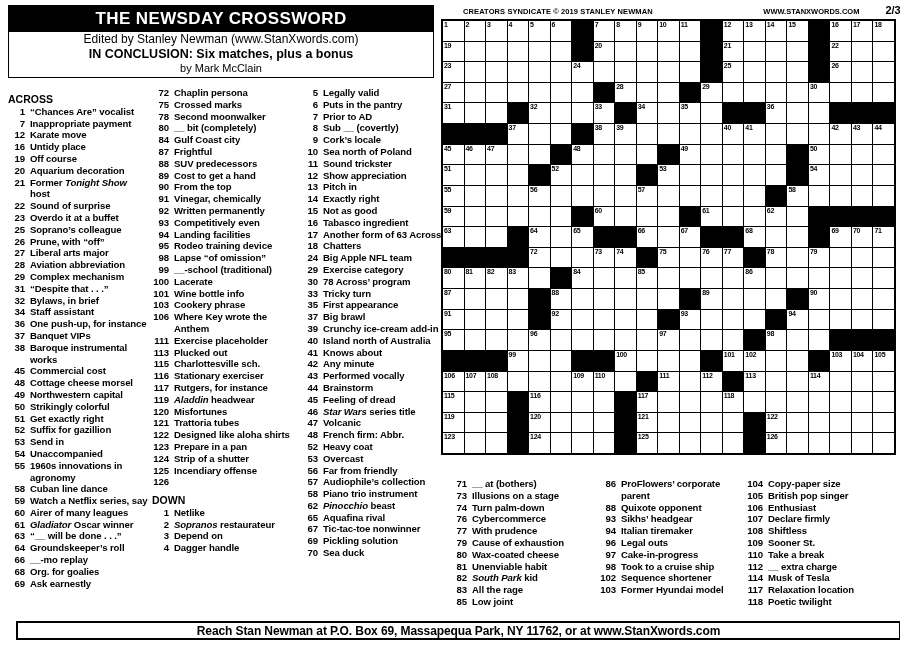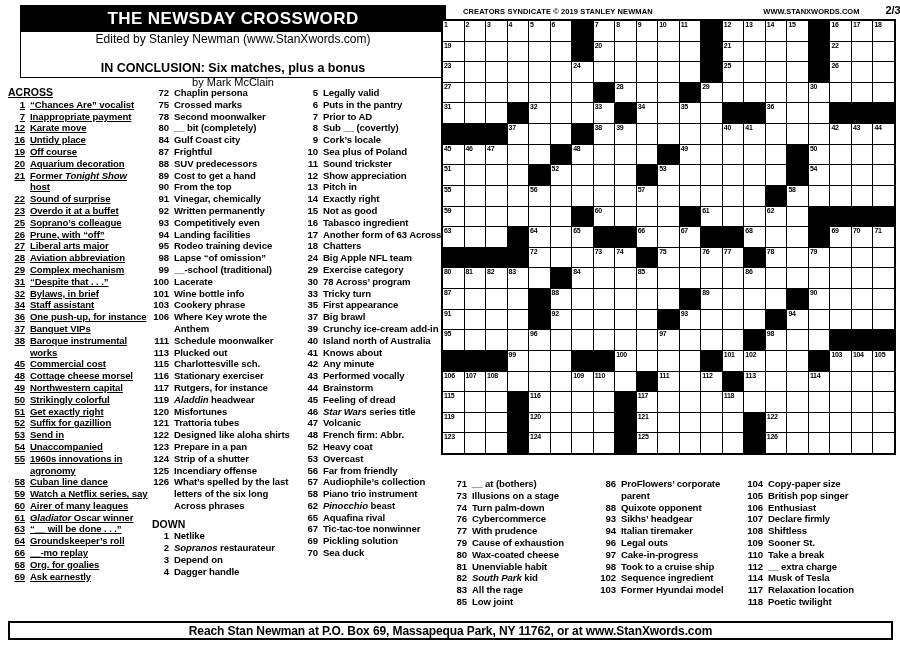--- a/index.html
+++ b/index.html
@@ -2,55 +2,55 @@
 <html><head>
 <meta charset="utf-8">
 <style>
   html,body{margin:0;padding:0;}
   body{
     width:900px;height:650px;position:relative;overflow:hidden;
     background:#ffffff;color:#000000;
     font-family:"Liberation Sans", sans-serif;
   }
   
-  .header-box{position:absolute;left:20px;top:5px;width:426px;height:73px;border:1px solid #000;box-sizing:border-box;}
+  .header-box{position:absolute;left:8px;top:5px;width:426px;height:73px;border:1px solid #000;box-sizing:border-box;}
   .title-bar{background:#000;color:#fff;height:26px;line-height:26px;text-align:center;font-weight:bold;font-size:17px;letter-spacing:.4px;}
   .sub1{font-size:12px;text-align:center;}
-  .sub2{font-size:12.5px;font-weight:bold;text-align:center;margin-top:15px;}
+  .sub2{font-size:12.5px;font-weight:bold;text-align:center;margin-top:1px;}
   .sub3{font-size:11px;text-align:center;margin-top:1px;}
   
   .masthead{position:absolute;left:463px;top:4px;width:453px;display:flex;align-items:flex-end;font-weight:bold;}
   .syndicate{font-size:7.5px;letter-spacing:.1px;}
   .website{font-size:7.5px;margin-left:auto;}
   .pubdate{font-size:11px;margin-left:26px;}
   
   .xw-grid{
     position:absolute;left:441px;top:19px;width:455px;height:436px;box-sizing:border-box;
     border:1px solid #000;background:#000;padding:1px;
     display:grid;grid-template-columns:repeat(21,1fr);grid-template-rows:repeat(21,1fr);gap:1px;
   }
   .cell{background:#fff;position:relative;}
   .cell.black{background:#000;}
   .cell .num{position:absolute;top:-1px;left:1px;font-size:7px;font-weight:bold;line-height:9px;letter-spacing:-.3px;}
   
   .clue-col{position:absolute;font-size:9.6px;font-weight:bold;line-height:11.8px;letter-spacing:-.1px;}
-  #col1{left:8px;top:87px;width:141px;text-decoration:underline;}
+  #col1{left:8px;top:94px;width:141px;}
   #col2{left:152px;top:87px;width:147px;}
   #col3{left:301px;top:87px;width:143px;}
   #col4{left:450px;top:478px;width:145px;}
   #col5{left:599px;top:478px;width:145px;}
   #col6{left:746px;top:478px;width:150px;}
   .clue{display:flex;}
   .cnum{width:22px;flex:none;text-align:right;padding-right:5px;box-sizing:border-box;}
   .ctext{flex:1;}
   .clue-header{font-size:10.5px;letter-spacing:0;}
   .clue-header.gap{margin-top:7px;}
   
   .footer{
-    position:absolute;left:8px;top:621px;width:885px;height:19px;box-sizing:border-box;
+    position:absolute;left:16px;top:621px;width:885px;height:19px;box-sizing:border-box;
     border:2px solid #000;display:flex;align-items:center;justify-content:center;
     font-weight:bold;font-size:12px;letter-spacing:-.1px;text-align:center;
   }
 </style>
 </head>
 <body>
 
 <div class="masthead">
   <span class="syndicate">CREATORS SYNDICATE © 2019 STANLEY NEWMAN</span>
   <span class="website">WWW.STANXWORDS.COM</span>
@@ -991,21 +991,21 @@
     <div class="clue">
       <span class="cnum">103</span>
       <span class="ctext">Cookery phrase</span>
     </div>
     <div class="clue">
       <span class="cnum">106</span>
       <span class="ctext">Where Key wrote the Anthem</span>
     </div>
     <div class="clue">
       <span class="cnum">111</span>
-      <span class="ctext">Schedule moonwalker</span>
+      <span class="ctext">Exercise placeholder</span>
     </div>
     <div class="clue">
       <span class="cnum">113</span>
       <span class="ctext">Plucked out</span>
     </div>
     <div class="clue">
       <span class="cnum">115</span>
       <span class="ctext">Charlottesville sch.</span>
     </div>
     <div class="clue">
@@ -1039,21 +1039,20 @@
     <div class="clue">
       <span class="cnum">124</span>
       <span class="ctext">Strip of a shutter</span>
     </div>
     <div class="clue">
       <span class="cnum">125</span>
       <span class="ctext">Incendiary offense</span>
     </div>
     <div class="clue">
       <span class="cnum">126</span>
-      <span class="ctext">What’s spelled by the last letters of the six long Across phrases</span>
     </div>
     <div class="clue-header gap">DOWN</div>
     <div class="clue">
       <span class="cnum">1</span>
       <span class="ctext">Netlike</span>
     </div>
     <div class="clue">
       <span class="cnum">2</span>
       <span class="ctext"><i>Sopranos</i> restaurateur</span>
     </div>
@@ -1082,21 +1081,21 @@
     <div class="clue">
       <span class="cnum">8</span>
       <span class="ctext">Sub __ (covertly)</span>
     </div>
     <div class="clue">
       <span class="cnum">9</span>
       <span class="ctext">Cork’s locale</span>
     </div>
     <div class="clue">
       <span class="cnum">10</span>
-      <span class="ctext">Sea plus of Poland</span>
+      <span class="ctext">Sea north of Poland</span>
     </div>
     <div class="clue">
       <span class="cnum">11</span>
       <span class="ctext">Sound trickster</span>
     </div>
     <div class="clue">
       <span class="cnum">12</span>
       <span class="ctext">Show appreciation</span>
     </div>
     <div class="clue">
@@ -1298,21 +1297,21 @@
     <div class="clue">
       <span class="cnum">97</span>
       <span class="ctext">Cake-in-progress</span>
     </div>
     <div class="clue">
       <span class="cnum">98</span>
       <span class="ctext">Took to a cruise ship</span>
     </div>
     <div class="clue">
       <span class="cnum">102</span>
-      <span class="ctext">Sequence ingredient</span>
+      <span class="ctext">Sequence shortener</span>
     </div>
     <div class="clue">
       <span class="cnum">103</span>
       <span class="ctext">Former Hyundai model</span>
     </div>
   </div>
 <div class="clue-col" id="col6">
     <div class="clue">
       <span class="cnum">104</span>
       <span class="ctext">Copy-paper size</span>

